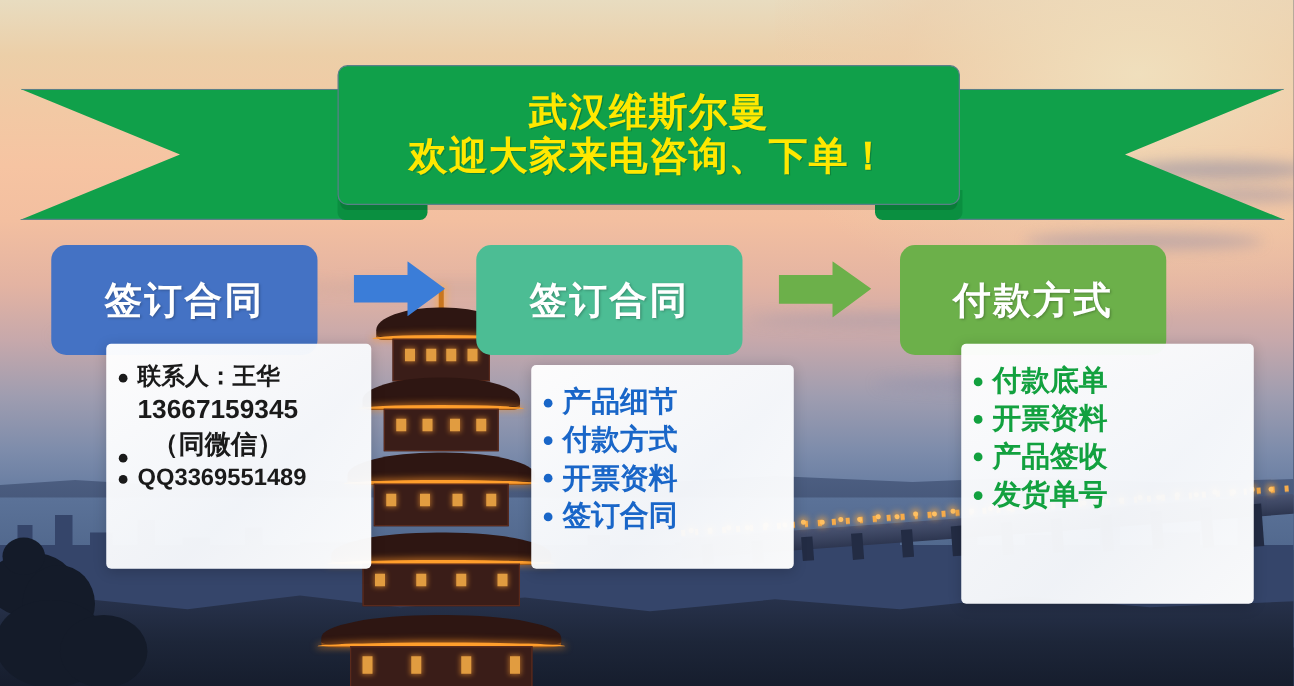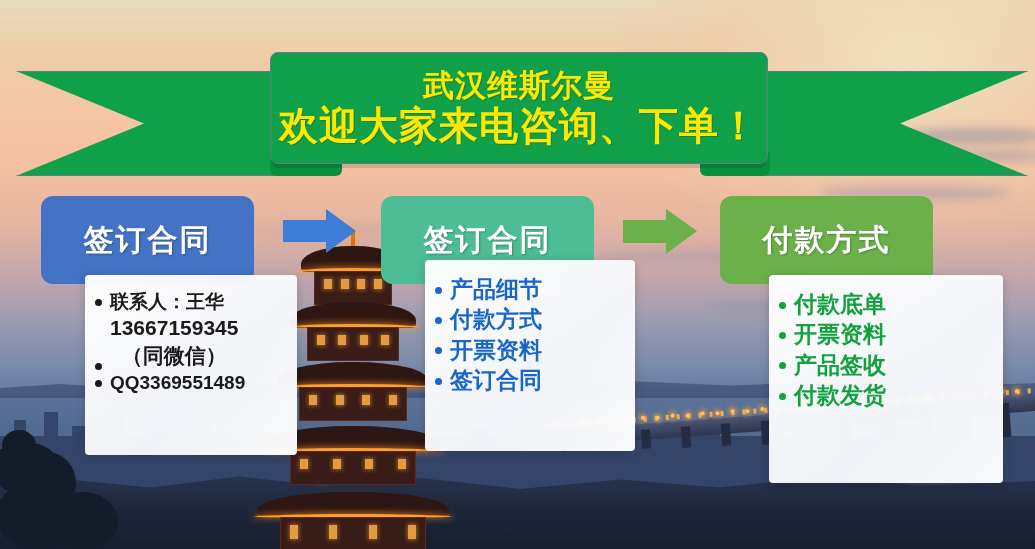--- a/index.html
+++ b/index.html
@@ -169,21 +169,21 @@
   .ribbon-panel::after{
     content:""; position:absolute; left:4px; right:4px; bottom:-9px; height:18px;
     background:#0c8a3f; border-radius:0 0 30px 30px / 0 0 14px 14px; z-index:-1;
   }
   .ribbon-line {
     color:#ffe800; font-weight:bold; line-height:1.12;
     letter-spacing:1px; white-space:nowrap;
     text-shadow:1px 1px 0 rgba(0,0,0,.18);
   }
   .ribbon-line.l1 { font-size:31px; }
-  .ribbon-line.l2 { font-size:39px; }
+  .ribbon-line.l2 { font-size:31px; }
 
   
   .card { position:absolute; }
   .card-head {
     position:absolute; left:0; top:0;
     border-radius:12px;
     display:flex; align-items:center; justify-content:center;
     color:#ffffff; font-weight:bold; font-size:30px; letter-spacing:2px;
     text-shadow:1px 1px 2px rgba(0,0,0,.25);
   }
@@ -211,21 +211,21 @@
   #card1 .card-head { width:213px; height:88px; background:#4472c4; }
   #card1 .card-body { left:44px; top:79px; width:212px; height:180px; }
   #card1 .bul li { font-size:19px; color:#1a1a1a; text-shadow:none; }
   #card1 .bul li .dot { background:#1a1a1a; }
   #card1 .bul li:nth-child(2) { font-size:21px;align-items:flex-end; }
   #card1 .bul li:nth-child(3) { font-size:19px; }
 
   
   #card2 { left:381px; top:196px; width:260px; height:268px; }
   #card2 .card-head { width:213px; height:88px; background:#4cbd94; }
-  #card2 .card-body { left:44px; top:64px; width:210px; height:191px; }
+  #card2 .card-body { left:44px; top:96px; width:210px; height:163px; }
   #card2 .bul li { font-size:23px; color:#1966c8; }
   #card2 .bul li .dot { background:#1966c8; }
 
   
   #card3 { left:720px; top:196px; width:265px; height:288px; }
   #card3 .card-head { width:213px; height:88px; background:#6cb04a; }
   #card3 .card-body { left:49px; top:79px; width:234px; height:208px; }
   #card3 .bul li { font-size:23px; color:#12a13f; }
   #card3 .bul li .dot { background:#12a13f; }
 
@@ -439,19 +439,19 @@
         <li>
           <span class="dot"></span>
           <span class="txt">开票资料</span>
         </li>
         <li>
           <span class="dot"></span>
           <span class="txt">产品签收</span>
         </li>
         <li>
           <span class="dot"></span>
-          <span class="txt">付款发货</span>
+          <span class="txt">发货单号</span>
         </li>
       </ul>
     </div>
   </div>
 
 </div>
 
 </body></html>

